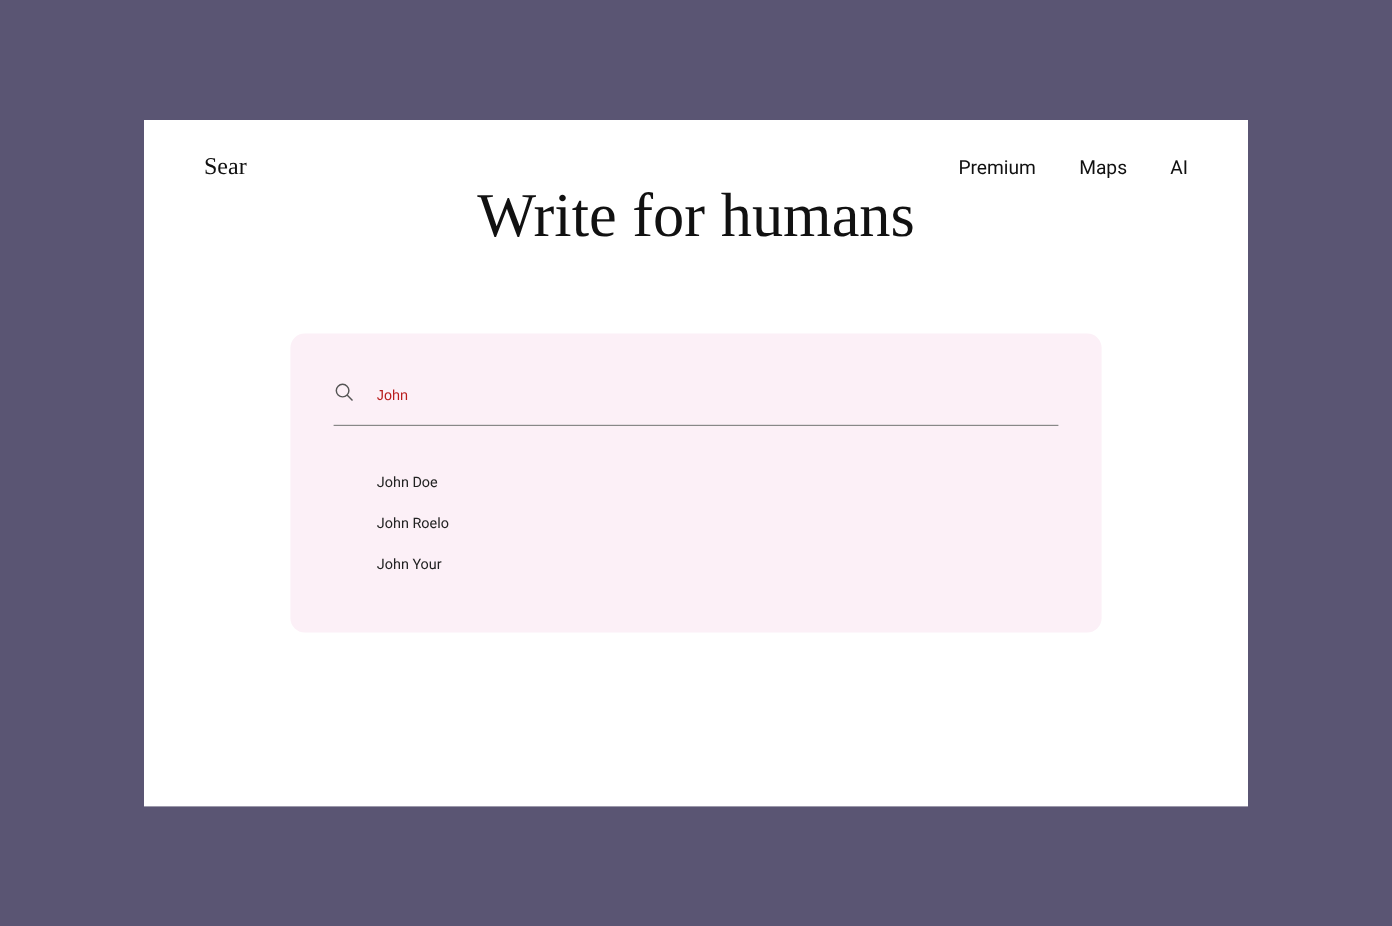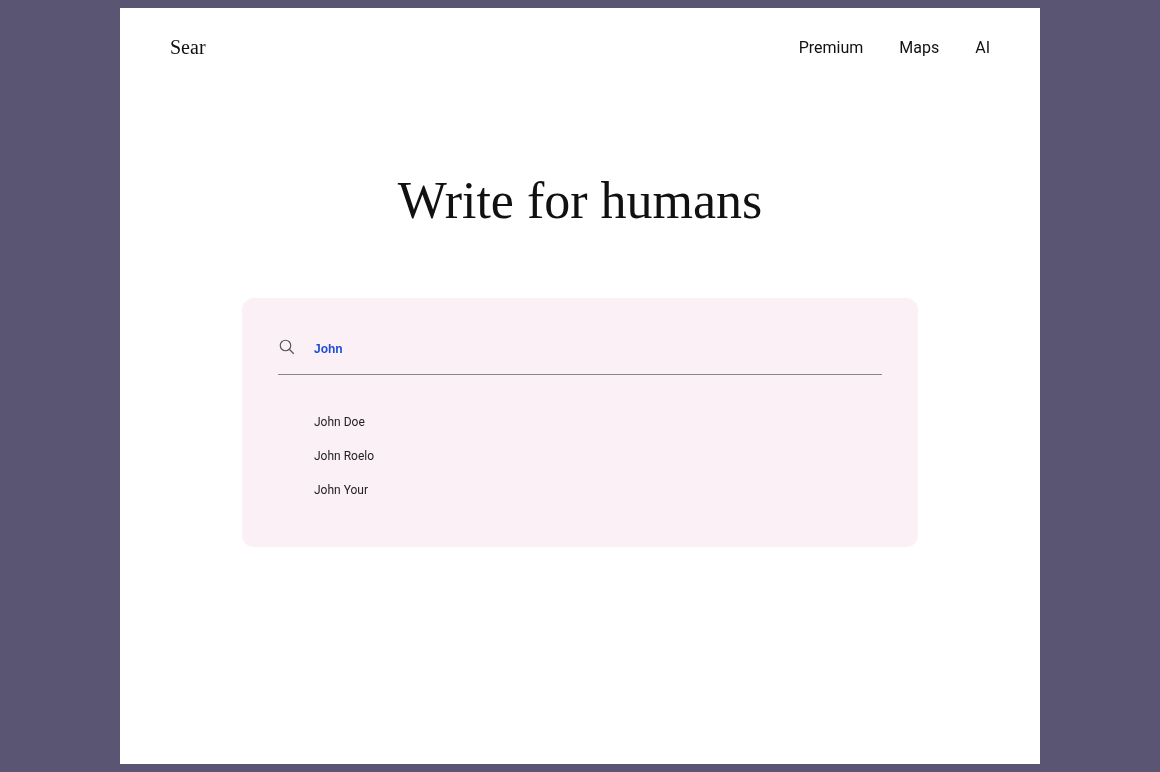--- a/index.html
+++ b/index.html
@@ -11,21 +11,21 @@
       width: 1160px;
       height: 772px;
       background: #5a5573;
       display: flex;
       align-items: center;
       justify-content: center;
       font-family: -apple-system, BlinkMacSystemFont, "Segoe UI", Roboto, Helvetica, Arial, sans-serif;
     }
     .card {
       width: 920px;
-      height: 756px;
+      height: 572px;
       background: #ffffff;
       position: relative;
     }
     .header {
       display: flex;
       justify-content: space-between;
       align-items: center;
       padding: 28px 50px 0 50px;
     }
     .logo {
@@ -41,21 +41,20 @@
       font-size: 16px;
       color: #111;
       text-decoration: none;
     }
     .hero-title {
       font-family: Georgia, "Times New Roman", serif;
       font-size: 52px;
       font-weight: 400;
       color: #111;
       text-align: center;
-      margin-top: 112px;
     }
     .search-panel {
       width: 676px;
       margin: 68px auto 0 auto;
       background: #fcf0f7;
       border-radius: 12px;
       padding: 40px 36px 40px 36px;
     }
     .search-row {
       display: flex;
@@ -67,22 +66,22 @@
     .search-icon-svg {
       width: 18px;
       height: 18px;
       flex-shrink: 0;
     }
     .search-input {
       border: none;
       background: transparent;
       outline: none;
       font-size: 12px;
-      font-weight: 700;
-      color: #1d4ed8;
+      font-weight: 400;
+      color: #b91c1c;
       width: 100%;
     }
     .suggestions {
       margin-top: 30px;
       padding-left: 36px;
     }
     .suggestion-item {
       font-size: 12px;
       color: #222;
       padding: 10px 0;

